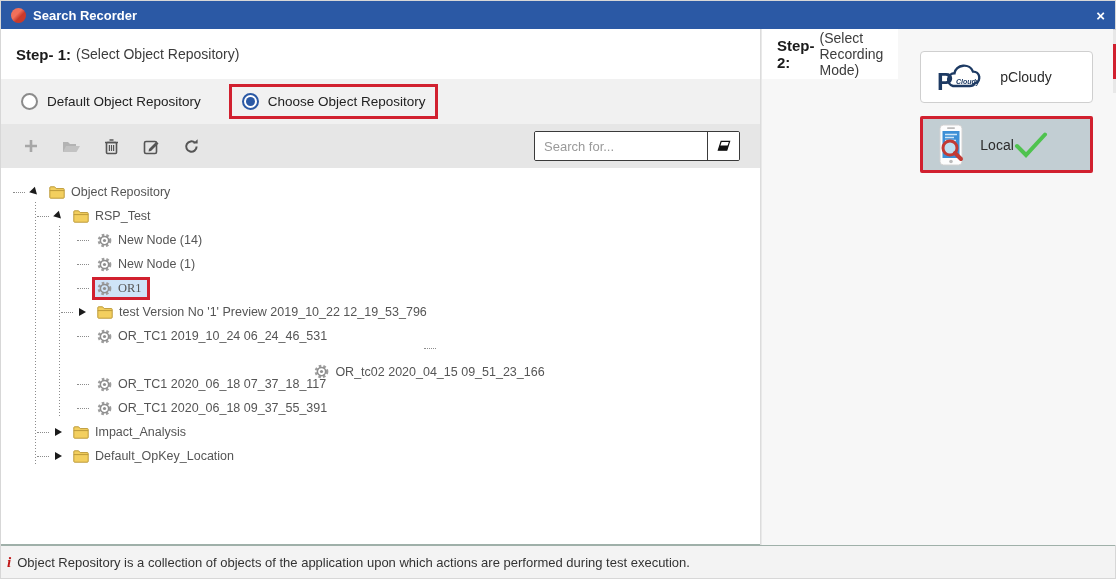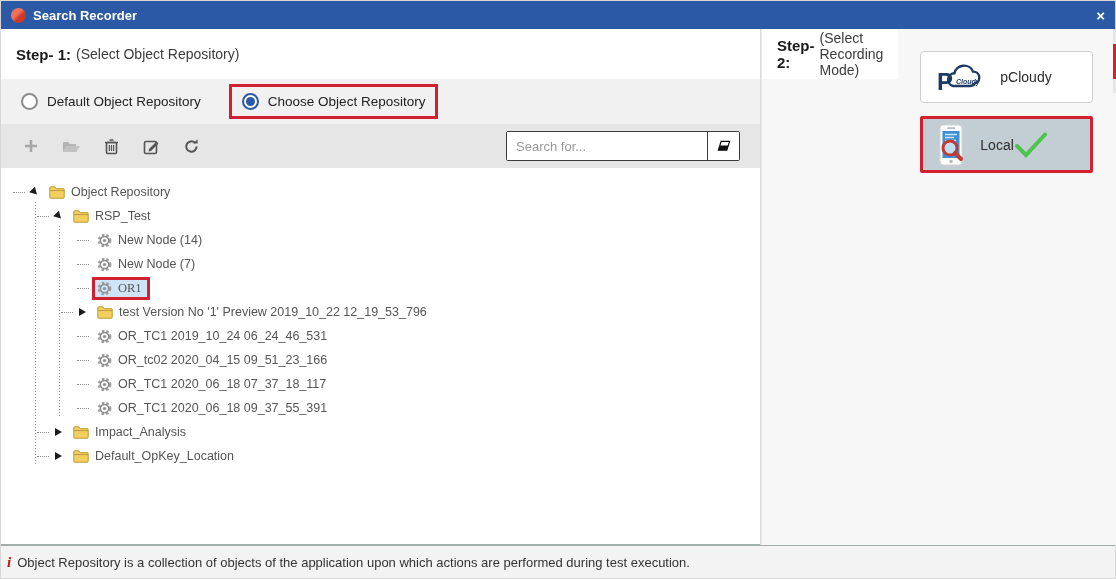--- a/index.html
+++ b/index.html
@@ -26,21 +26,21 @@
   .radio-row { height:45px; flex:0 0 45px; background:#f1f1f1; display:flex; align-items:center; padding:0 20px; gap:28px; }
   .radio-opt { display:flex; align-items:center; gap:9px; font-size:13.5px; color:#222; cursor:pointer; }
   .radio-circle { width:17px; height:17px; border-radius:50%; background:#fff; border:2px solid #8b8b8b; position:relative; }
   .radio-circle.checked { border-color:#2b59a5; }
   .radio-circle.checked::after { content:""; position:absolute; inset:2px; border-radius:50%; background:#2b59a5; }
   .red-box { border:3px solid #d1202f; padding:6px 10px; display:flex; align-items:center; }
 
   
   .toolbar { height:44px; flex:0 0 44px; background:#e6e6e6; display:flex; align-items:center; padding:0 20px; gap:20px; }
   .tool-icon { width:20px; height:20px; display:flex; align-items:center; justify-content:center; cursor:pointer; }
-  .search-group { margin-left:auto; display:flex; height:30px; border:1px solid #3a3a3a; border-radius:2px; background:#fff; overflow:hidden;gap:28px; }
+  .search-group { margin-left:auto; display:flex; height:30px; border:1px solid #3a3a3a; border-radius:2px; background:#fff; overflow:hidden; }
   .search-input { width:172px; border:none; outline:none; padding:0 9px; font-size:13px; color:#333; font-family:"Liberation Sans",sans-serif; }
   .search-input::placeholder { color:#9a9a9a; }
   .clear-search { width:32px; border-left:1px solid #3a3a3a; background:#fff; display:flex; align-items:center; justify-content:center; cursor:pointer; }
 
   
   .tree { flex:1; background:#fff; position:relative; padding-top:12px; overflow:hidden; font-size:12.5px; color:#555; border-bottom:1px solid #9fb0a9;}
   .vline { position:absolute; width:1px; background:repeating-linear-gradient(to bottom,#8c8c8c 0 1px,transparent 1px 3px); }
   .tree-row { height:24px; display:flex; align-items:center; white-space:nowrap; cursor:pointer; }
   .connector { width:12px; border-top:1px dotted #8c8c8c; margin-right:3px; flex:0 0 12px; }
   .arrow { width:13px; height:13px; flex:0 0 13px; position:relative; margin-right:3px; }
@@ -191,21 +191,21 @@
     <span class="connector"></span>
 
     <span class="node-body">
       <span class="node-icon">
                 <svg width="15" height="15" viewBox="0 0 16 16">
                   <circle cx="8" cy="8" r="5.6" fill="none" stroke="#9d9d9d" stroke-width="3.4" stroke-dasharray="2.5 2.1"></circle>
                   <circle cx="8" cy="8" r="4.4" fill="none" stroke="#8f8f8f" stroke-width="1.6"></circle>
                   <circle cx="8" cy="8" r="1.7" fill="#8f8f8f"></circle>
                 </svg>
               </span>
-      <span class="node-label">New Node (7)</span>
+      <span class="node-label">New Node (1)</span>
     </span>
   </div>
           <div class="tree-row" style="padding-left: 76px;">
     <span class="connector"></span>
 
     <span class="node-body selected">
       <span class="node-icon">
                 <svg width="15" height="15" viewBox="0 0 16 16">
                   <circle cx="8" cy="8" r="5.6" fill="none" stroke="#9d9d9d" stroke-width="3.4" stroke-dasharray="2.5 2.1"></circle>
                   <circle cx="8" cy="8" r="4.4" fill="none" stroke="#8f8f8f" stroke-width="1.6"></circle>
@@ -235,21 +235,21 @@
       <span class="node-icon">
                 <svg width="15" height="15" viewBox="0 0 16 16">
                   <circle cx="8" cy="8" r="5.6" fill="none" stroke="#9d9d9d" stroke-width="3.4" stroke-dasharray="2.5 2.1"></circle>
                   <circle cx="8" cy="8" r="4.4" fill="none" stroke="#8f8f8f" stroke-width="1.6"></circle>
                   <circle cx="8" cy="8" r="1.7" fill="#8f8f8f"></circle>
                 </svg>
               </span>
       <span class="node-label">OR_TC1 2019_10_24 06_24_46_531</span>
     </span>
   </div>
-          <div class="tree-row" style="padding-left: 76px;">
+          <div class="tree-row" style="padding-left: 101px; flex-direction: column;">
     <span class="connector"></span>
 
     <span class="node-body">
       <span class="node-icon">
                 <svg width="15" height="15" viewBox="0 0 16 16">
                   <circle cx="8" cy="8" r="5.6" fill="none" stroke="#9d9d9d" stroke-width="3.4" stroke-dasharray="2.5 2.1"></circle>
                   <circle cx="8" cy="8" r="4.4" fill="none" stroke="#8f8f8f" stroke-width="1.6"></circle>
                   <circle cx="8" cy="8" r="1.7" fill="#8f8f8f"></circle>
                 </svg>
               </span>

